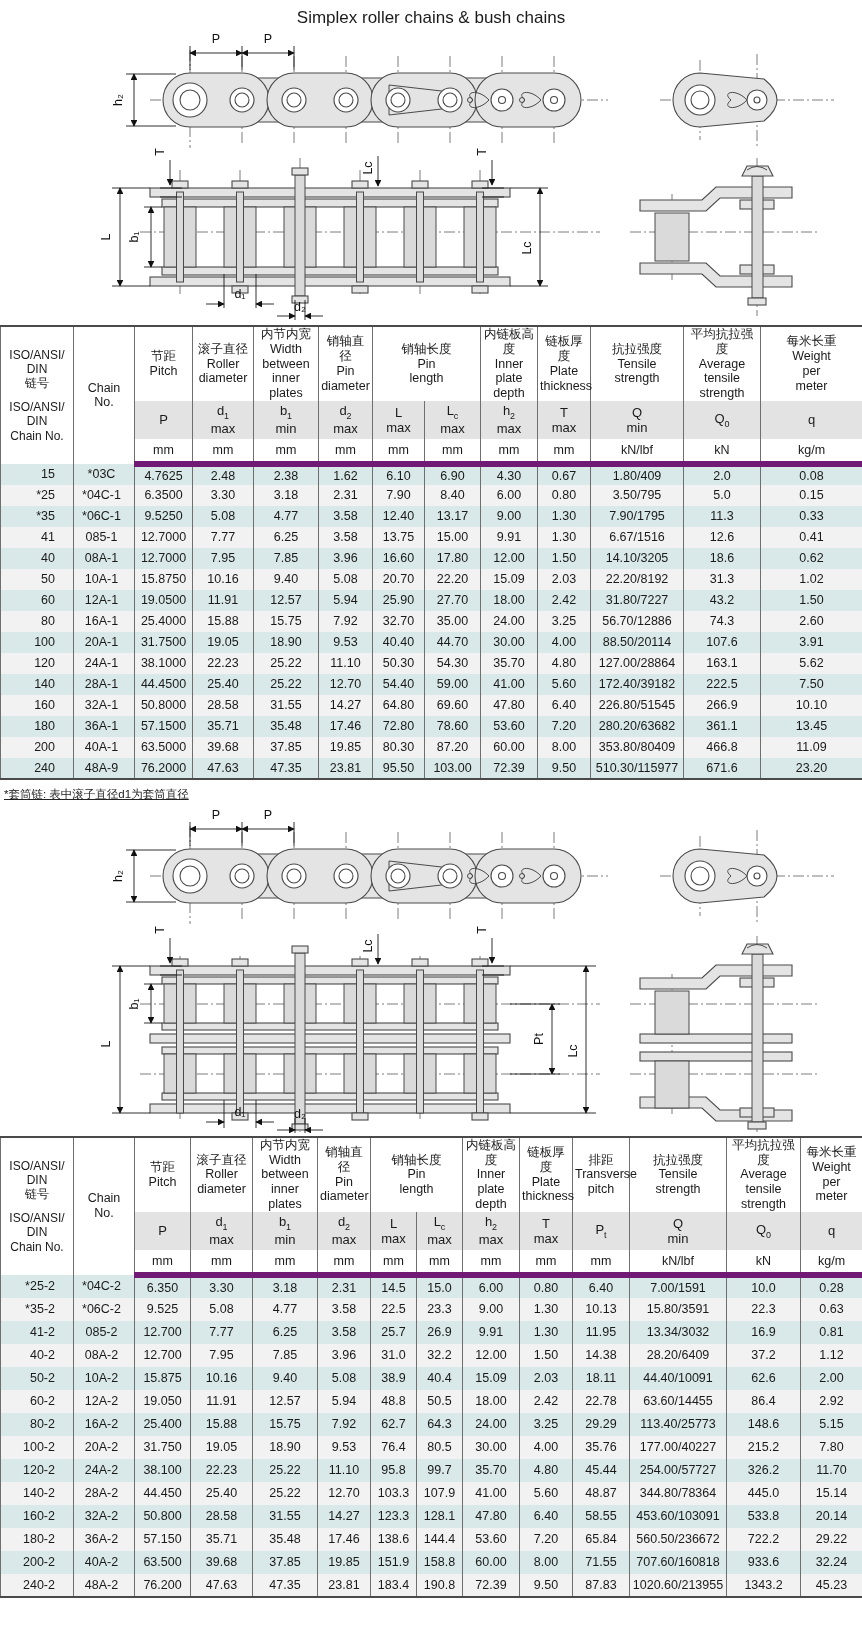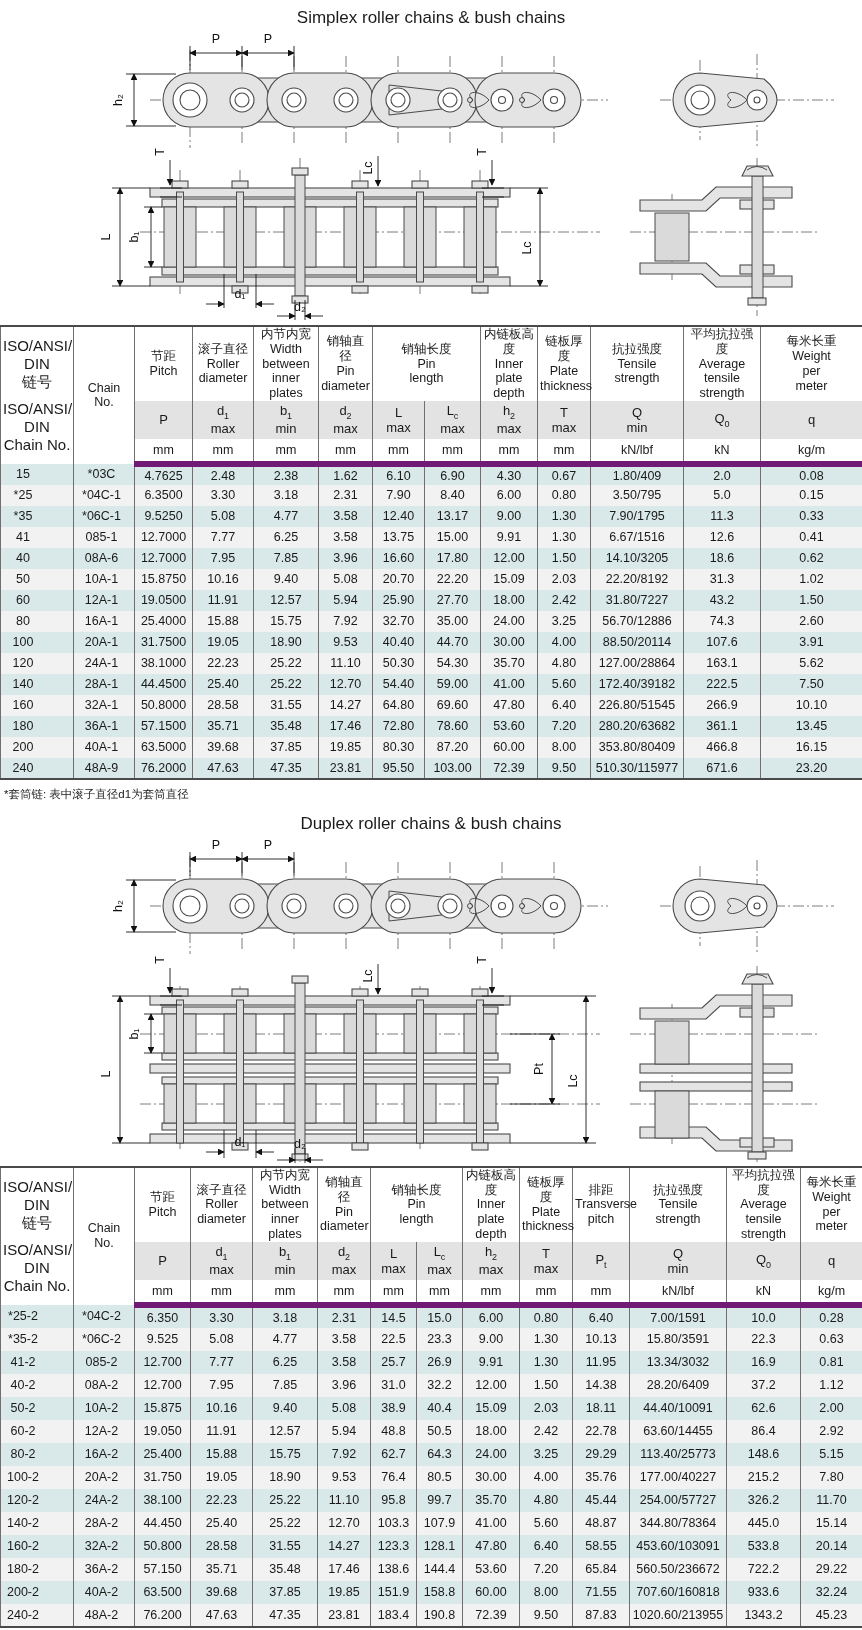--- a/index.html
+++ b/index.html
@@ -22,27 +22,27 @@
     text-align:center;vertical-align:middle;padding:0 2px;box-sizing:border-box;}
   table.spec th:last-child,table.spec td:last-child{border-right:1px solid #6f6f6f;}
   table.spec thead tr:first-child th{height:66px;background:#ffffff;font-size:12.5px;line-height:1.18;}
   table.spec thead tr.sym th{height:38px;background:#e3e3e3;font-size:13px;}
   table.spec thead tr.sym sub{font-size:9px;}
   table.spec thead tr.unit th{height:25px;font-size:12.5px;background:#ffffff;border-bottom:6px solid #701a75;}
   table.spec td{height:21px;font-size:12.5px;}
   table.spec.t2 td{height:23px;}
   table.spec tbody tr:nth-child(odd){background:#d9e8e8;}
   table.spec tbody tr:nth-child(even){background:#f2f2f2;}
-  table.spec td.c0{padding-right:30px;}
+  table.spec td.c0{text-align:right;padding-right:18px;}
   table.spec td.c1{text-align:center;padding-right:7px;}
   .pre{white-space:pre-line;}
-  th.iso div{font-size:15px;line-height:1.2;text-align:center;}
+  th.iso div{font-size:12px;line-height:1.2;text-align:center;}
   th.iso .en2{margin-top:9px;}
   .fnotes{padding:6px 0 4px 4px;}
-  .fn{font-size:11.5px;line-height:1.4;color:#222;}
+  .fn{font-size:11.5px;line-height:1.4;color:#222;text-decoration:underline;}
 </style>
 </head>
 <body>
 
 <div class="page">
 
   <div class="title">Simplex roller chains &amp; bush chains</div>
 
   <svg width="862" height="295" viewBox="0 0 862 295">
     <defs>
@@ -377,21 +377,21 @@
           <td class="c6">13.75</td>
           <td class="c7">15.00</td>
           <td class="c8">9.91</td>
           <td class="c9">1.30</td>
           <td class="c10">6.67/1516</td>
           <td class="c11">12.6</td>
           <td class="c12">0.41</td>
         </tr>
         <tr>
           <td class="c0">40</td>
-          <td class="c1">08A-6</td>
+          <td class="c1">08A-1</td>
           <td class="c2">12.7000</td>
           <td class="c3">7.95</td>
           <td class="c4">7.85</td>
           <td class="c5">3.96</td>
           <td class="c6">16.60</td>
           <td class="c7">17.80</td>
           <td class="c8">12.00</td>
           <td class="c9">1.50</td>
           <td class="c10">14.10/3205</td>
           <td class="c11">18.6</td>
@@ -523,21 +523,21 @@
           <td class="c2">63.5000</td>
           <td class="c3">39.68</td>
           <td class="c4">37.85</td>
           <td class="c5">19.85</td>
           <td class="c6">80.30</td>
           <td class="c7">87.20</td>
           <td class="c8">60.00</td>
           <td class="c9">8.00</td>
           <td class="c10">353.80/80409</td>
           <td class="c11">466.8</td>
-          <td class="c12">16.15</td>
+          <td class="c12">11.09</td>
         </tr>
         <tr>
           <td class="c0">240</td>
           <td class="c1">48A-9</td>
           <td class="c2">76.2000</td>
           <td class="c3">47.63</td>
           <td class="c4">47.35</td>
           <td class="c5">23.81</td>
           <td class="c6">95.50</td>
           <td class="c7">103.00</td>
@@ -547,21 +547,20 @@
           <td class="c11">671.6</td>
           <td class="c12">23.20</td>
         </tr>
       </tbody>
     </table>
 
   <div class="fnotes">
     <div class="fn">*套筒链: 表中滚子直径d1为套筒直径</div>
   </div>
 
-  <div class="title">Duplex roller chains &amp; bush chains</div>
 
   <svg width="862" height="330" viewBox="0 0 862 330">
     <defs>
       <marker id="arB" viewBox="0 0 10 10" refX="9" refY="5" markerWidth="7.5" markerHeight="7.5" orient="auto-start-reverse">
         <path d="M0,0 L10,5 L0,10 z" fill="#111"></path>
       </marker>
     </defs>
 
     <use href="#sv"></use>
 

